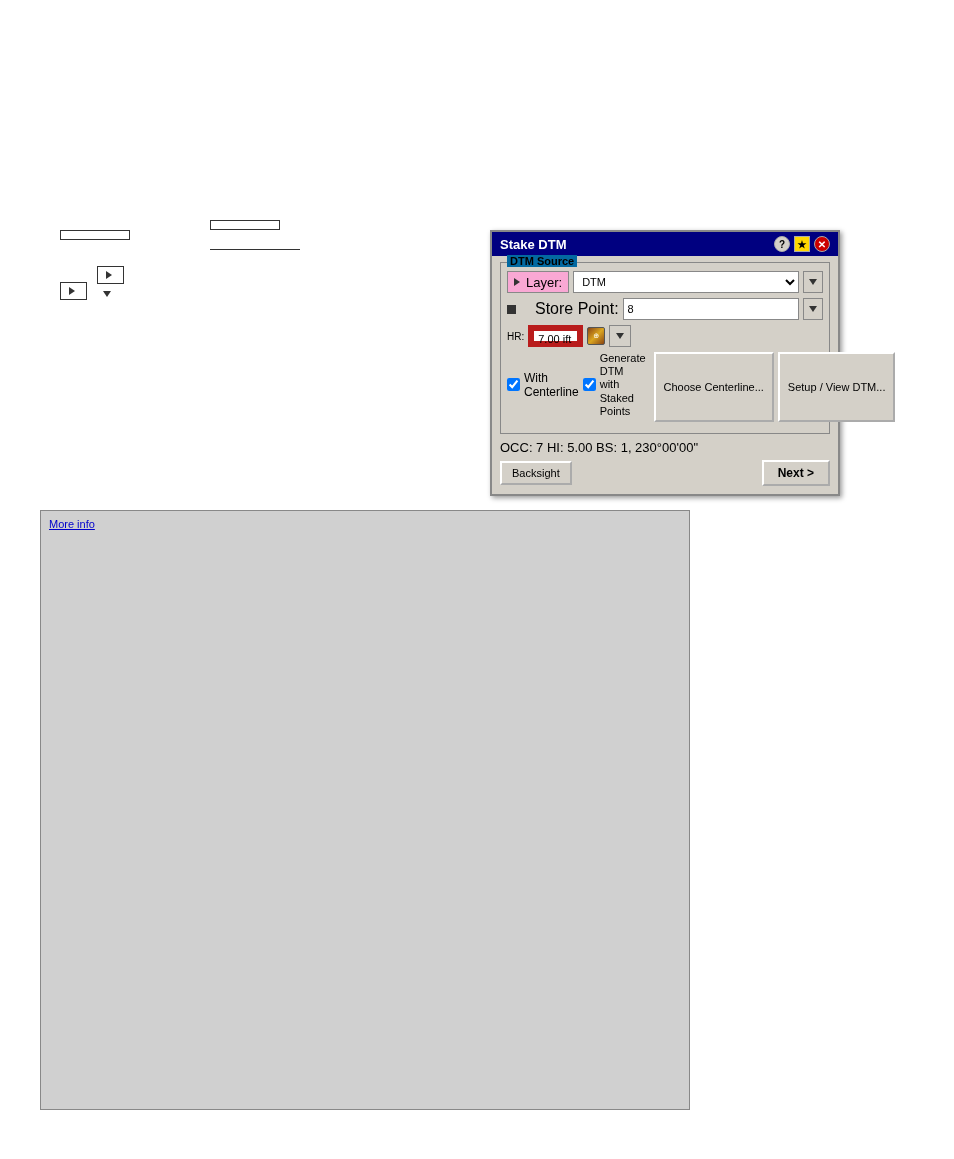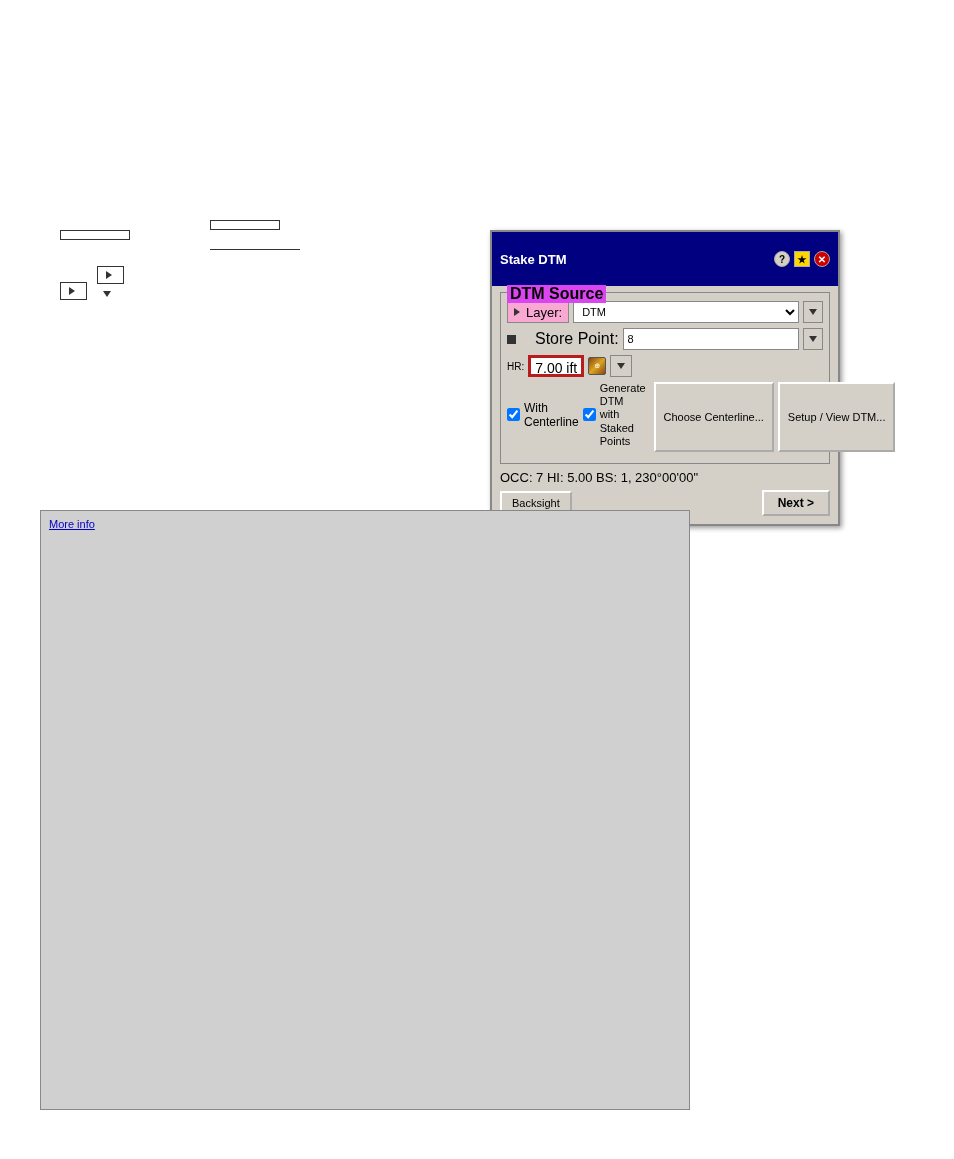--- a/index.html
+++ b/index.html
@@ -73,21 +73,21 @@
       left: 490px;
       width: 350px;
       background: #d4d0c8;
       border: 2px solid #888;
       box-shadow: 2px 2px 5px rgba(0,0,0,0.4);
     }
 
     .dialog-titlebar {
       background: #000080;
       color: #ffffff;
-      padding: 19px 8px;
+      padding: 4px 8px;
       font-size: 13px;
       font-weight: bold;
       display: flex;
       align-items: center;
       justify-content: space-between;
     }
 
     .dialog-titlebar-left {
       display: flex;
       align-items: center;
@@ -139,23 +139,23 @@
       border: 1px solid #888;
       padding: 4px 6px 6px 6px;
       margin-bottom: 6px;
       position: relative;
     }
 
     .group-box-title {
       position: absolute;
       top: -8px;
       left: 6px;
-      background: #d946ef;
+      background: #0369a1;
       padding: 0 3px;
-      font-size: 16px;
+      font-size: 11px;
       font-weight: bold;
     }
 
     .group-content {
       margin-top: 4px;
     }
 
     .row {
       display: flex;
       align-items: center;
@@ -221,24 +221,24 @@
       align-items: center;
       gap: 4px;
       margin-bottom: 5px;
     }
 
     .hr-label {
       font-size: 10px;
     }
 
     .hr-value {
-      border: 3px solid #b91c1c;
+      border: 6px solid #b91c1c;
       background: #fff;
       padding: 2px 4px;
-      font-size: 14px;
+      font-size: 11px;
       min-width: 55px;
       height: 22px;
     }
 
     .icon-btn-small {
       width: 22px;
       height: 22px;
       border: 1px solid #888;
       background: #d4d0c8;
       cursor: pointer;

